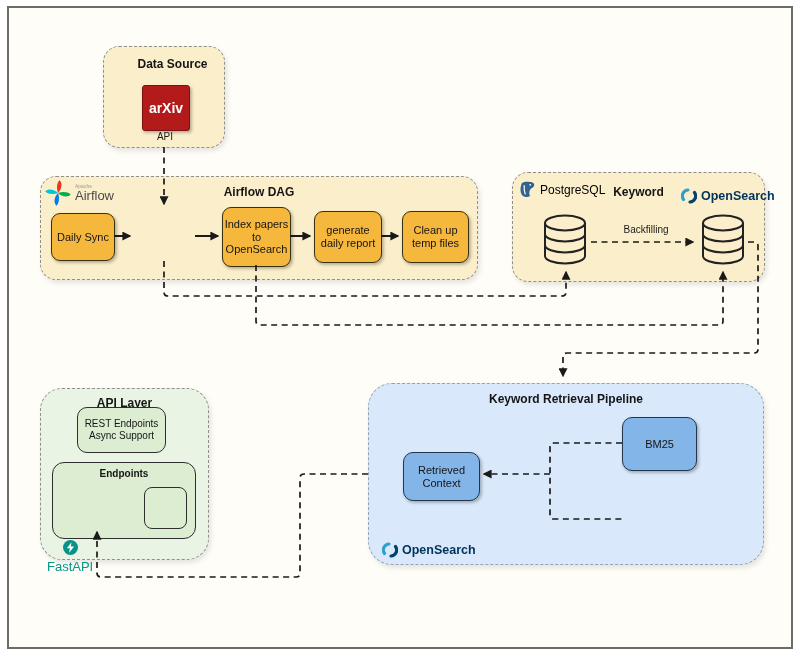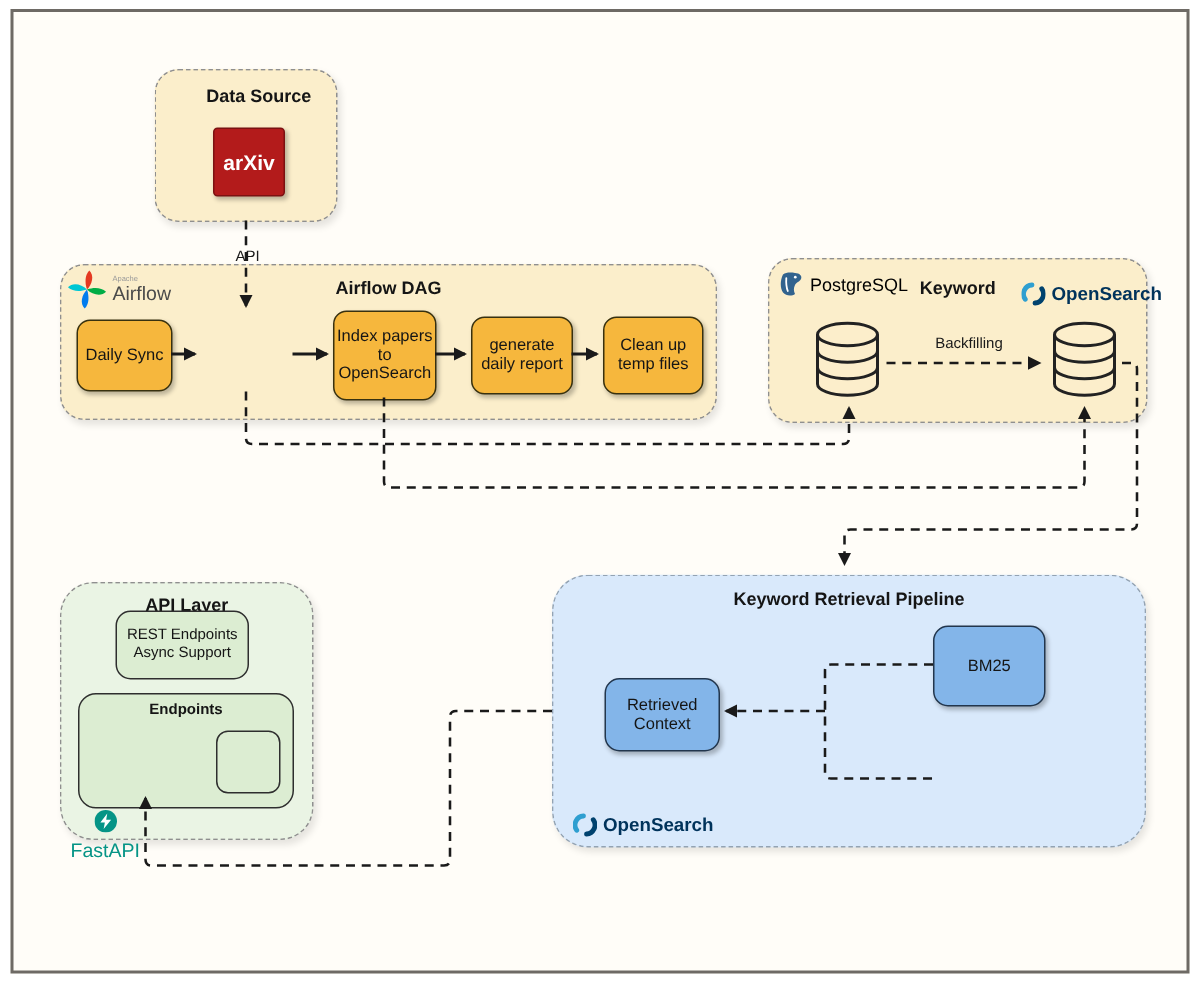--- a/index.html
+++ b/index.html
@@ -22,21 +22,21 @@
 </head>
 <body>
 
 <div id="canvas">
   <div id="frame"></div>
 
   <div class="zone cream" style="left:103px;top:46px;width:120px;height:100px;border-radius:16px;">
     <div class="zone-title" style="top:10px;padding-left:17px;">Data Source</div>
   </div>
   <div class="node" style="left:142px;top:85px;width:46px;height:44px;background:#b31b1b;border:1px solid #7c1111;border-radius:3px;color:#ffffff;font-weight:bold;font-size:14px;">arXiv</div>
-  <div class="small-label" style="left:133px;top:131px;width:64px;margin-top:35px;">API</div>
+  <div class="small-label" style="left:133px;top:131px;width:64px;">API</div>
 
   <div class="zone cream" style="left:40px;top:176px;width:436px;height:102px;border-radius:16px;">
     <div class="zone-title" style="top:8px;">Airflow DAG</div>
   </div>
   <div class="logo-row" style="left:45px;top:180px;">
     <svg width="26" height="26" viewBox="0 0 26 26">
       <g>
         <path d="M13,13 C11.5,8.5 11.5,3.5 14.5,0.3 C18,3.5 16.5,9.5 13,13 Z" fill="#e43921"></path>
         <path d="M13,13 C17.5,11.5 22.5,11.5 25.7,14.5 C22.5,18 16.5,16.5 13,13 Z" fill="#00ad46"></path>
         <path d="M13,13 C14.5,17.5 14.5,22.5 11.5,25.7 C8,22.5 9.5,16.5 13,13 Z" fill="#017cee"></path>

